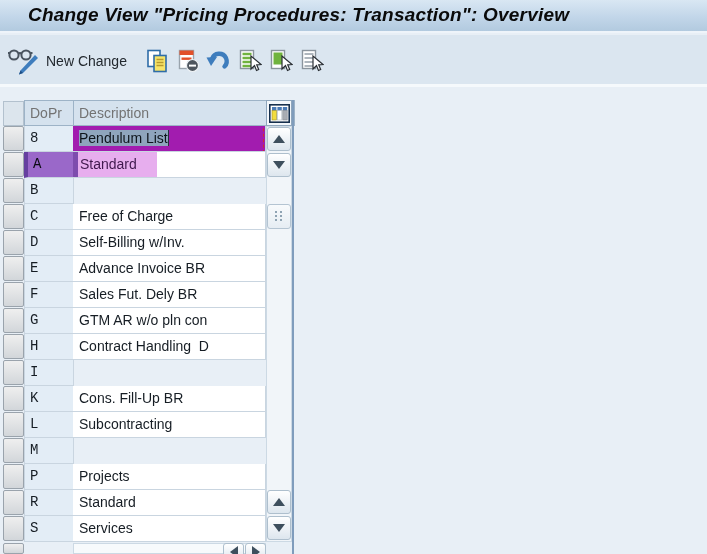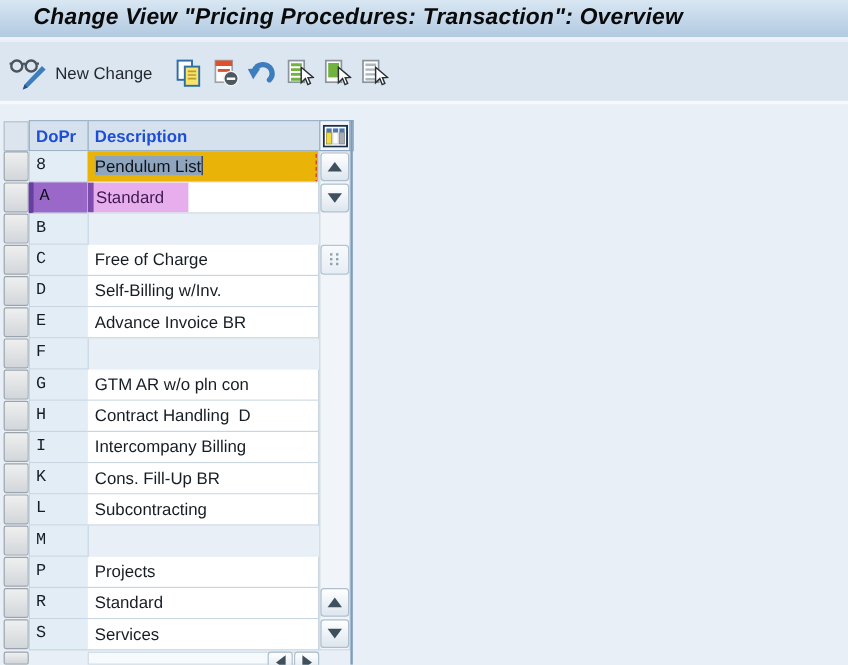--- a/index.html
+++ b/index.html
@@ -26,22 +26,22 @@
   }
   .tb-icon { position:absolute; top:13px; width:26px; height:26px; cursor:pointer; }
   .tb-change { left:7px; top:11px; width:32px; height:30px; }
   .new-entries {
     position:absolute; left:46px; top:15px; height:22px; line-height:22px;
     font-size:14px; color:#23292f; cursor:pointer; white-space:pre;
   }
   
   .hdr-cell {
     position:absolute; top:100px; height:26px; background:#d5e2ee;
-    border:1px solid #9db3c7; font-size:14px; color:#1d4ed8;
-    line-height:24px; padding-left:5px; white-space:pre;font-weight:bold;
+    border:1px solid #9db3c7; font-size:14px; color:#737373;
+    line-height:24px; padding-left:5px; white-space:pre;
   }
   .hdr-sel { left:3px; width:21px; top:101px; height:25px; background:#dce5ed; border:1px solid #b3c1ce; }
   .hdr-dopr { left:24px; width:50px; }
   .hdr-desc { left:73px; width:222px; }
   .cfg-btn {
     position:absolute; left:266px; top:100px; width:26px; height:26px;
     background:#f3f7fb; border:1px solid #8fa6bc; cursor:pointer;
     display:flex; align-items:center; justify-content:center;
   }
   .trow { position:absolute; left:0; width:295px; height:26px; }
@@ -52,21 +52,21 @@
   }
   .cell { position:absolute; top:0; height:26px; border-right:1px solid #c9d5e0;
     border-bottom:1px solid #c9d5e0; font-size:14px; color:#161d24;
     line-height:25px; white-space:pre; overflow:hidden; }
   .cell.dopr {
     left:24px; width:50px; background:#e3edf6; border-left:1px solid #c9d5e0;
     font-family:"Liberation Mono", monospace; padding-left:5px; font-size:14px;
   }
   .cell.desc { left:73px; width:193px; background:#ffffff; padding-left:6px; }
   
-  .trow.editing .cell.desc { background:#eab308; position:absolute; }
+  .trow.editing .cell.desc { background:#a21caf; position:absolute; }
   .trow.editing .cell.desc::after {
     content:""; position:absolute; left:-2px; top:-3px; right:1px; bottom:-2px;
     border:1px dashed #d3302a; pointer-events:none;
   }
   .txtsel { background:#8fa5bd; color:#0e141b; border-right:1px solid #25303c; }
   
   .trow.selected .cell.dopr {
     background:#9a68c9; border-left:4px solid #6640a0; color:#0c0c14;
   }
   .trow.selected .cell.desc { padding-left:0; }
@@ -229,35 +229,35 @@
         <div class="cell desc"><span>Self-Billing w/Inv.</span></div>
       </div>
       <div class="trow normal" style="top: 256px;">
         <div class="sel-btn"></div>
         <div class="cell dopr">E</div>
         <div class="cell desc"><span>Advance Invoice BR</span></div>
       </div>
       <div class="trow normal" style="top: 282px;">
         <div class="sel-btn"></div>
         <div class="cell dopr">F</div>
+        <div class="cell desc"><span>Sales Fut. Dely BR</span></div>
       </div>
       <div class="trow normal" style="top: 308px;">
         <div class="sel-btn"></div>
         <div class="cell dopr">G</div>
         <div class="cell desc"><span>GTM AR w/o pln con</span></div>
       </div>
       <div class="trow normal" style="top: 334px;">
         <div class="sel-btn"></div>
         <div class="cell dopr">H</div>
         <div class="cell desc"><span>Contract Handling  D</span></div>
       </div>
       <div class="trow normal" style="top: 360px;">
         <div class="sel-btn"></div>
         <div class="cell dopr">I</div>
-        <div class="cell desc"><span>Intercompany Billing</span></div>
       </div>
       <div class="trow normal" style="top: 386px;">
         <div class="sel-btn"></div>
         <div class="cell dopr">K</div>
         <div class="cell desc"><span>Cons. Fill-Up BR</span></div>
       </div>
       <div class="trow normal" style="top: 412px;">
         <div class="sel-btn"></div>
         <div class="cell dopr">L</div>
         <div class="cell desc"><span>Subcontracting</span></div>

